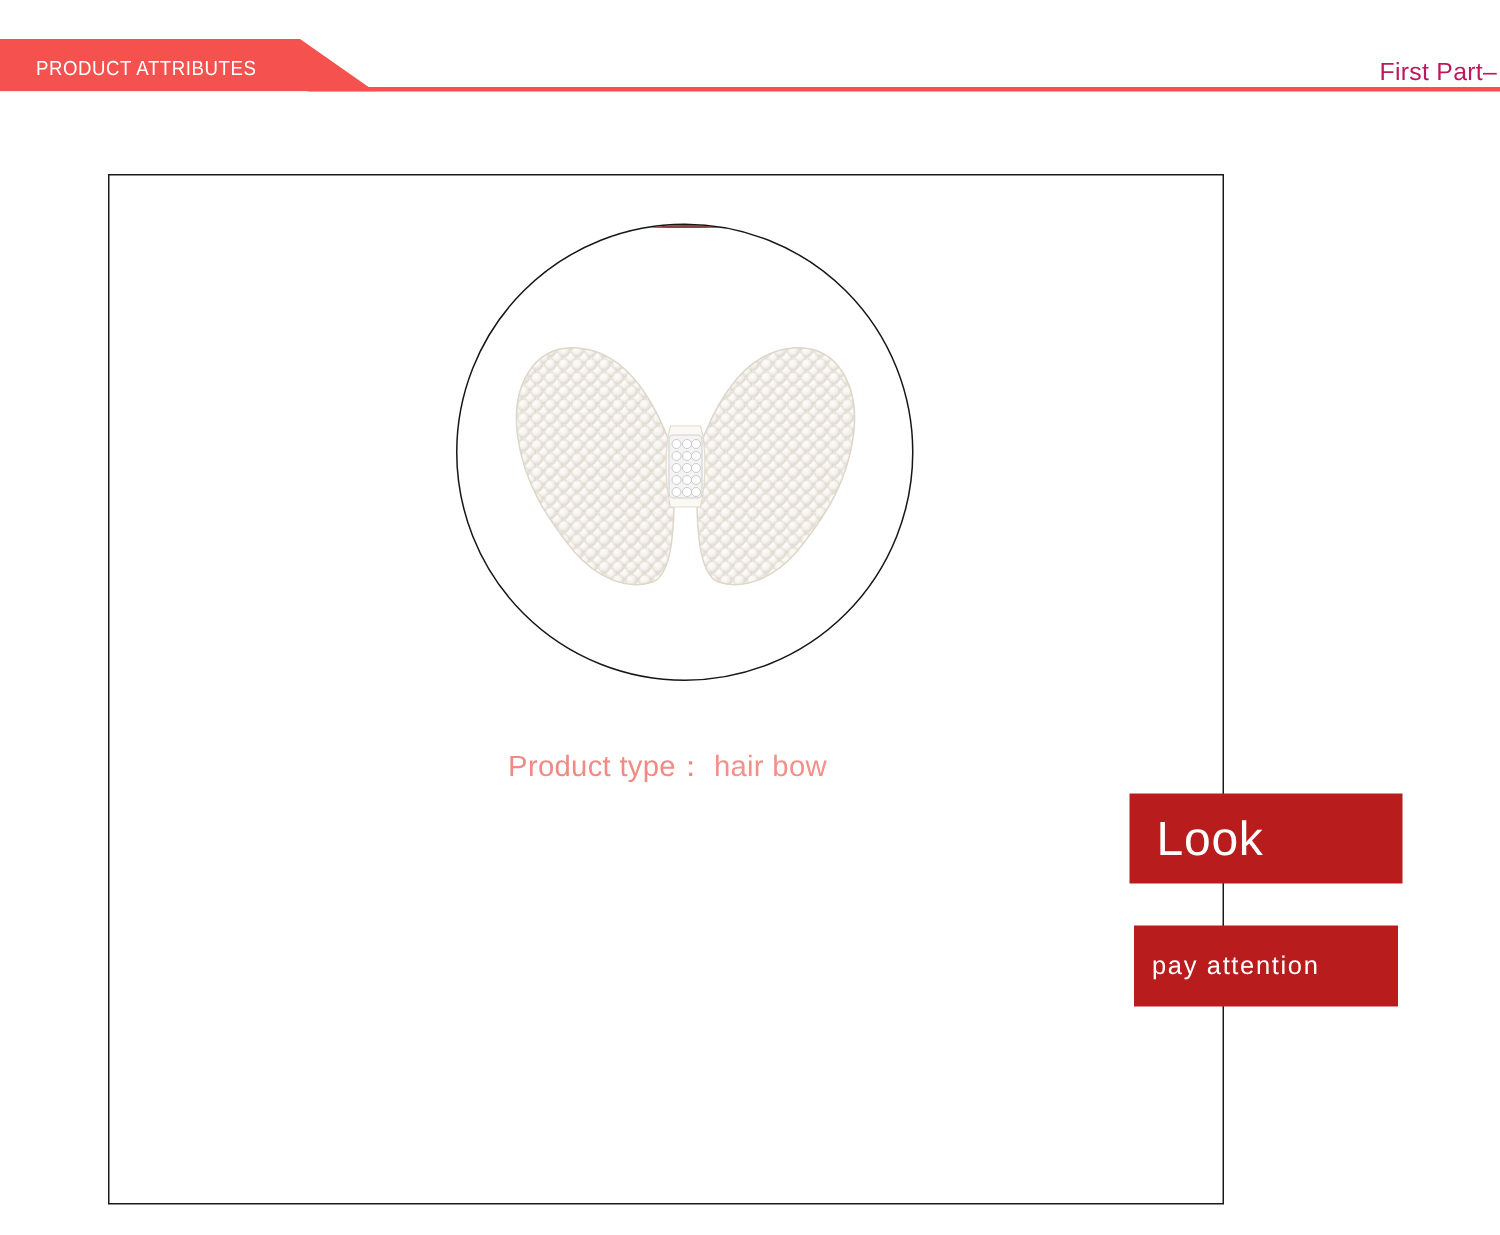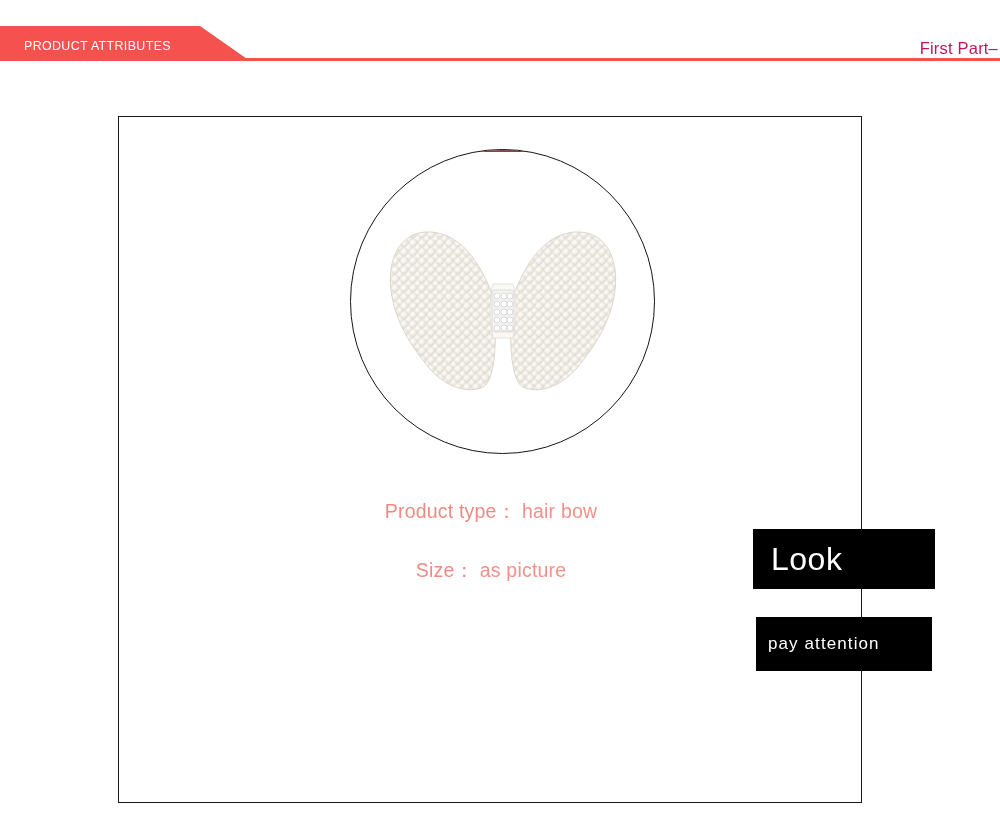--- a/index.html
+++ b/index.html
@@ -68,21 +68,20 @@
 
   
   .panel {
     position: absolute;
     left: 72px;
     top: 116px;
     width: 744px;
     height: 687px;
     border: 1.6px solid #1a1a1a;
     box-sizing: border-box;
-    margin-left: 46px;
   }
 
   
   .photo-circle {
     position: absolute;
     left: 231px;
     top: 32px;
     width: 305px;
     height: 305px;
     border-radius: 50%;
@@ -129,21 +128,21 @@
     white-space: nowrap;
     letter-spacing: 0.2px;
   }
   .spec-line:last-child { margin-bottom: 0; }
   .spec-label { color: #f08a83; }
   .spec-value { color: #f29089; }
 
   
   .badge {
     position: absolute;
-    background: #000000;
+    background: #b91c1c;
     color: #ffffff;
     display: flex;
     align-items: center;
     white-space: nowrap;
     box-sizing: border-box;
   }
   .badge-look {
     left: 753px;
     top: 529px;
     width: 182px;
@@ -253,24 +252,20 @@
   </div>
 
   <div class="specs">
 
     <div class="spec-line">
       <span class="spec-label">Product type</span><span class="spec-label">：</span>
       <span class="spec-value">hair bow</span>
     </div>
 
 
-    <div class="spec-line">
-      <span class="spec-label">Size</span><span class="spec-label">：</span>
-      <span class="spec-value">as picture</span>
-    </div>
 
 
 
   </div>
 </div>
 
 <div class="badge badge-look">Look</div>
 
 <div class="badge badge-attention">pay attention</div>
 

